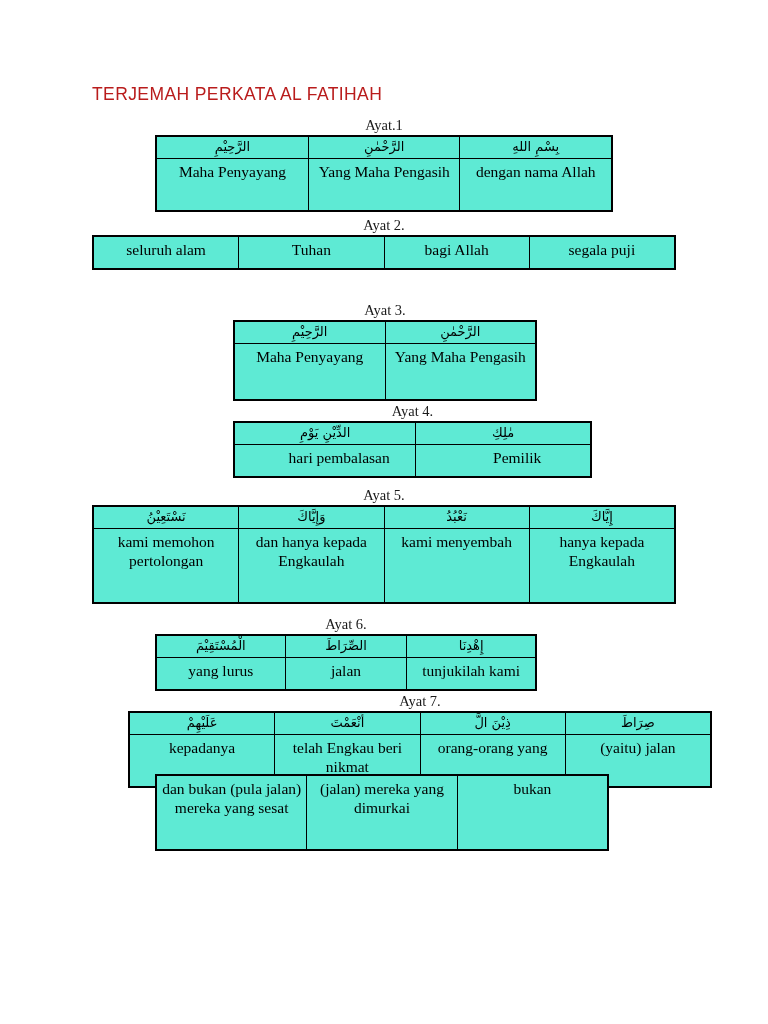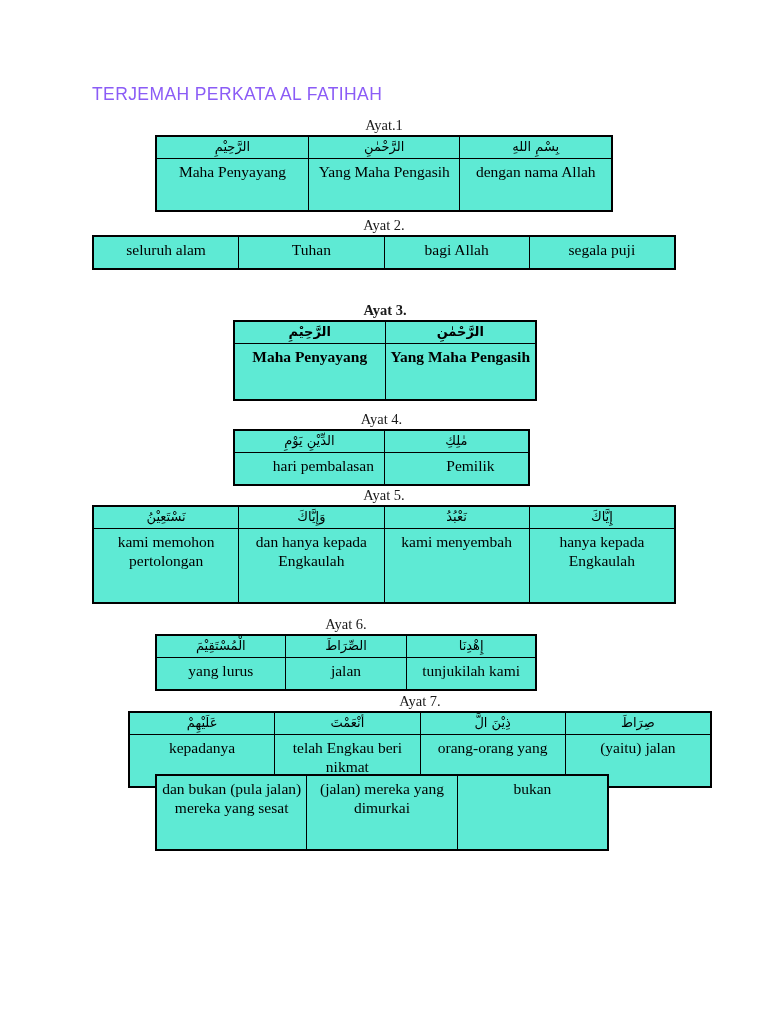--- a/index.html
+++ b/index.html
@@ -25,21 +25,21 @@
 
   
   .doc-title {
     position: absolute;
     left: 92px;
     top: 84px;
     font-family: "Liberation Sans", "DejaVu Sans", sans-serif;
     font-size: 17.5px;
     letter-spacing: 0.4px;
     white-space: nowrap;
-    color: #8b5cf6;
+    color: #b91c1c;
   }
 
   
   .ayat-block {
     position: absolute;
   }
   .ayat-label {
     font-family: "Liberation Serif", "DejaVu Serif", serif;
     font-size: 14.5px;
     text-align: center;
@@ -91,22 +91,22 @@
   .id-text {
     font-family: "Liberation Serif", "DejaVu Serif", serif;
     font-size: 15.5px;
     line-height: 19px;
     display: block;
   }
 
   
   #block-1 { left: 156px; top: 118px; width: 456px; }
   #block-2 { left: 93px;  top: 218px; width: 582px; }
-  #block-3 { left: 234px; top: 303px; width: 302px; font-weight: bold; }
-  #block-4 { left: 234px; top: 404px; width: 295px; margin-top: 8px; }
+  #block-3 { left: 234px; top: 303px; width: 302px; }
+  #block-4 { left: 234px; top: 404px; width: 357px; }
   #block-5 { left: 93px;  top: 488px; width: 582px; }
   #block-6 { left: 156px; top: 617px; width: 380px; }
   #block-7 { left: 93px;  top: 694px; width: 582px; padding-left: 36px; }
   #block-7b{ left: 156px; top: 775px; width: 452px; }
 
   #block-1 tr.trans-row td { height: 44px; }
   #block-2 tr.trans-row td { height: 24px; }
   #block-3 tr.trans-row td { height: 48px; }
   #block-4 tr.trans-row td { height: 24px; padding-left: 32px; }
   #block-5 tr.trans-row td { height: 66px; }

